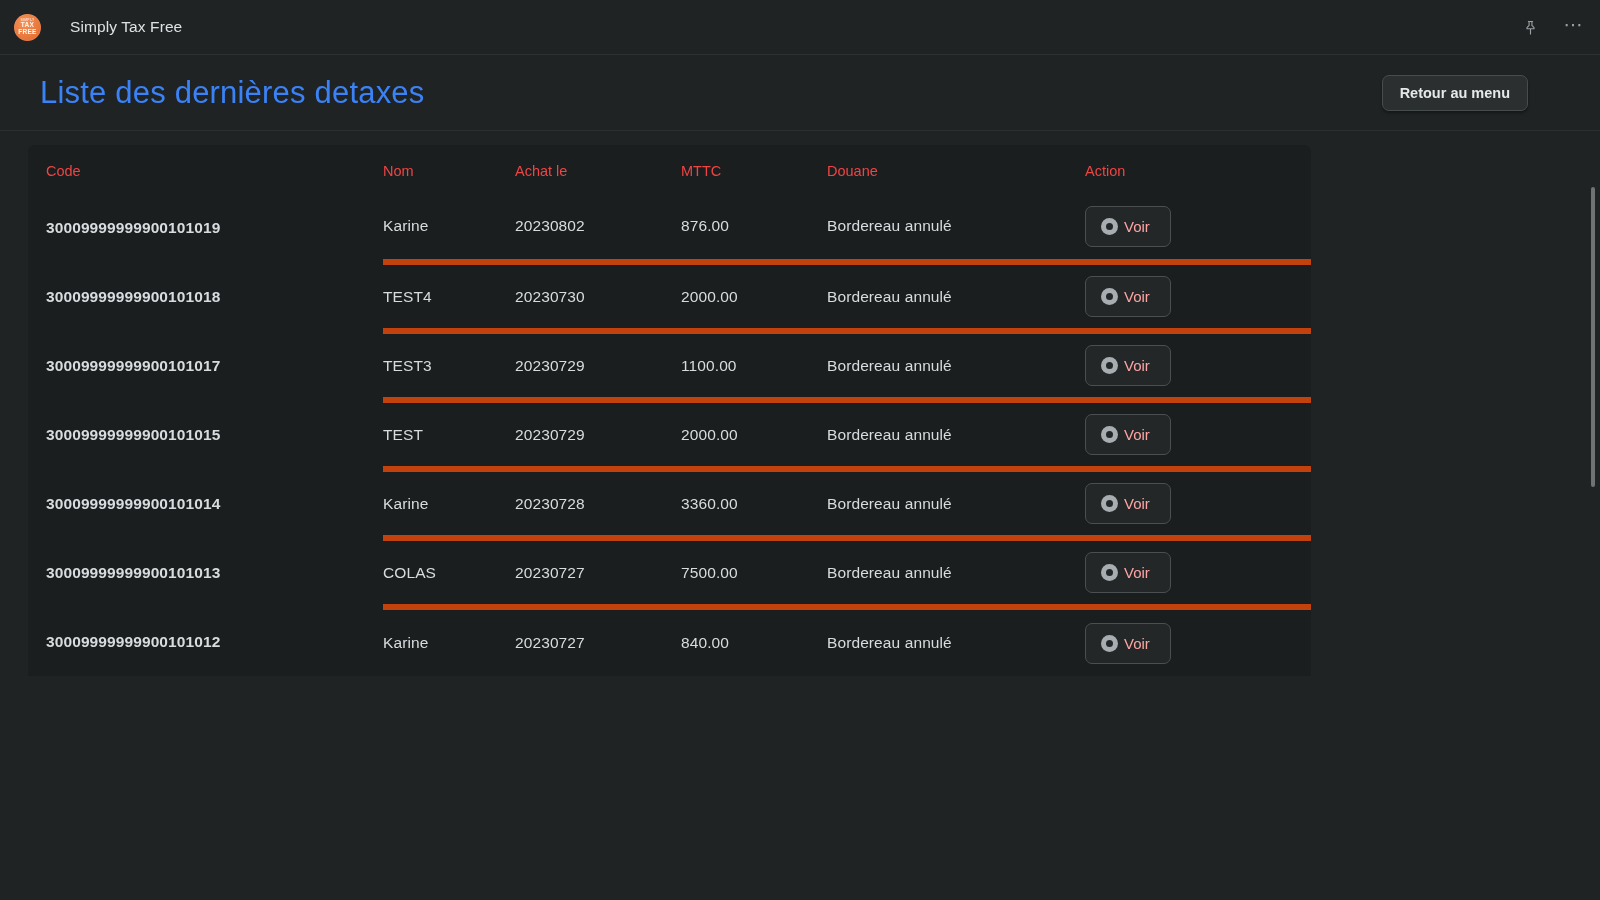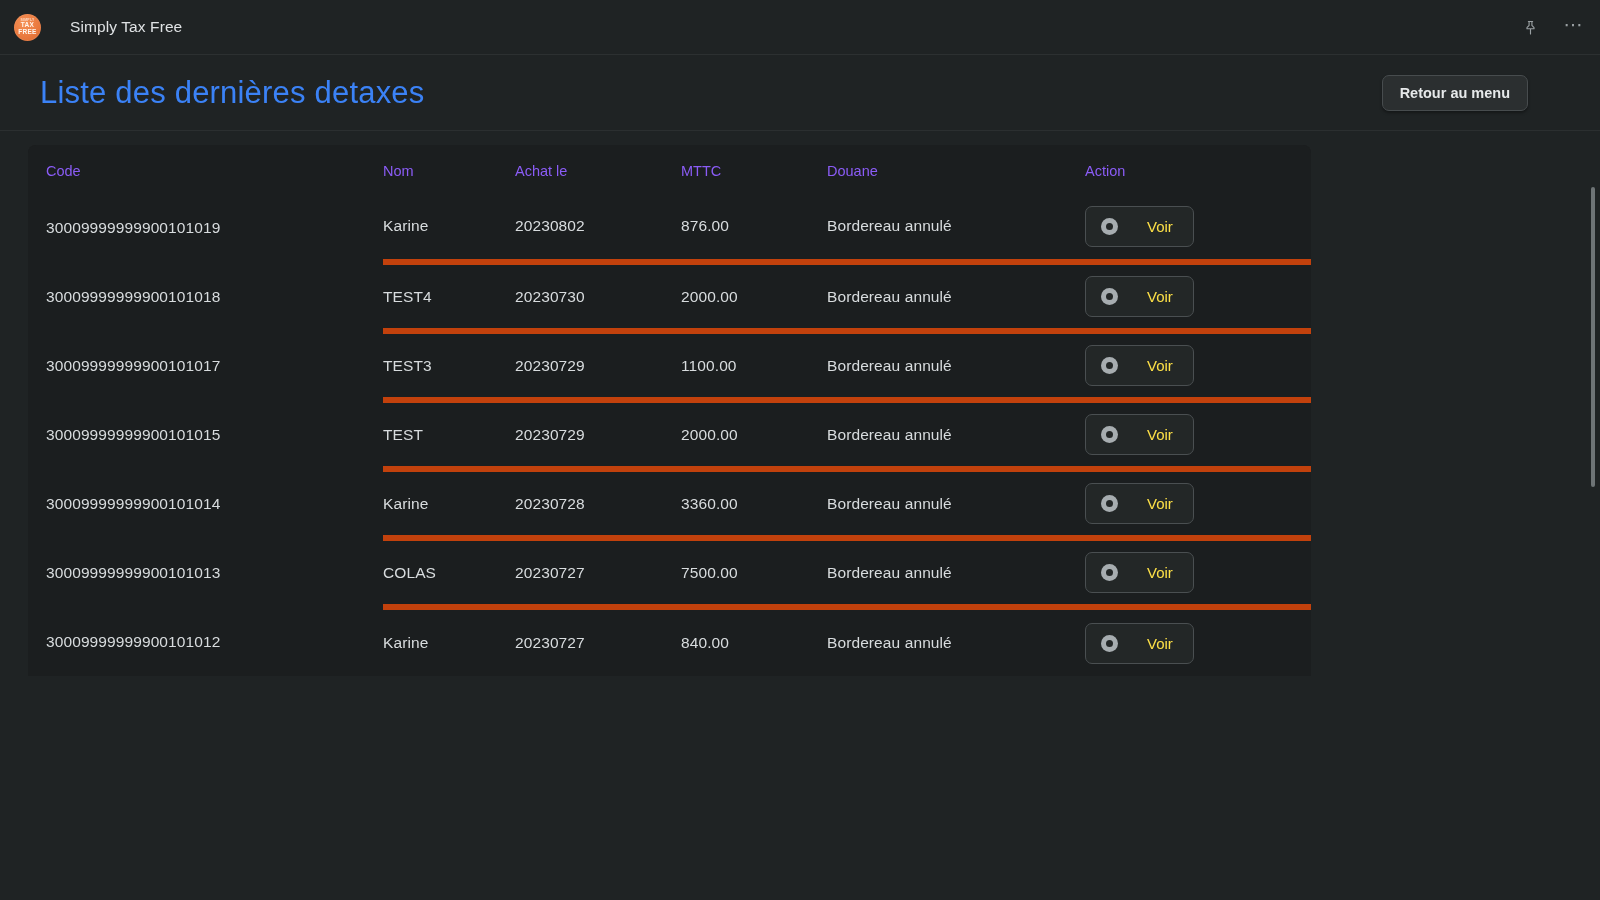--- a/index.html
+++ b/index.html
@@ -120,54 +120,54 @@
     border-top-right-radius: 8px;
   }
   table {
     width: 100%;
     border-collapse: collapse;
     table-layout: fixed;
   }
   thead th {
     text-align: left;
     font-weight: 400;
-    color: #8b5cf6;
+    color: #ef4444;
     font-size: 14.5px;
     padding: 18px 0 14px 0;
     background: #1b1e1f;
   }
   thead th:first-child { padding-left: 18px; border-top-left-radius: 8px; }
   thead th:last-child  { border-top-right-radius: 8px; }
 
   tbody td {
     color: #d8dcde;
     font-size: 15.5px;
     height: 69px;
     vertical-align: middle;
     background: #1b1e1f;
     letter-spacing: .1px;
   }
-  tbody td:first-child { padding-left: 18px; }
+  tbody td:first-child { padding-left: 18px; font-weight: bold; }
   tbody tr + tr td:not(.c-code) { border-top: 6px solid #c2410c; }
 
   col.w-code   { width: 355px; }
   col.w-nom    { width: 132px; }
   col.w-achat  { width: 166px; }
   col.w-mttc   { width: 146px; }
   col.w-douane { width: 258px; }
   col.w-action { width: 226px; }
 
   .voir-btn {
     display: inline-flex;
     align-items: center;
-    gap: 29px;
+    gap: 6px;
     background: #232727;
     border: 1px solid #4a4f51;
     border-radius: 7px;
-    color: #fde047;
+    color: #fca5a5;
     font-family: "Liberation Sans", sans-serif;
     font-size: 15px;
     padding: 11px 20px 11px 15px;
     cursor: pointer;
   }
   .eye {
     width: 17px; height: 17px;
     border-radius: 50%;
     background: #a7adb0;
     display: inline-flex;

